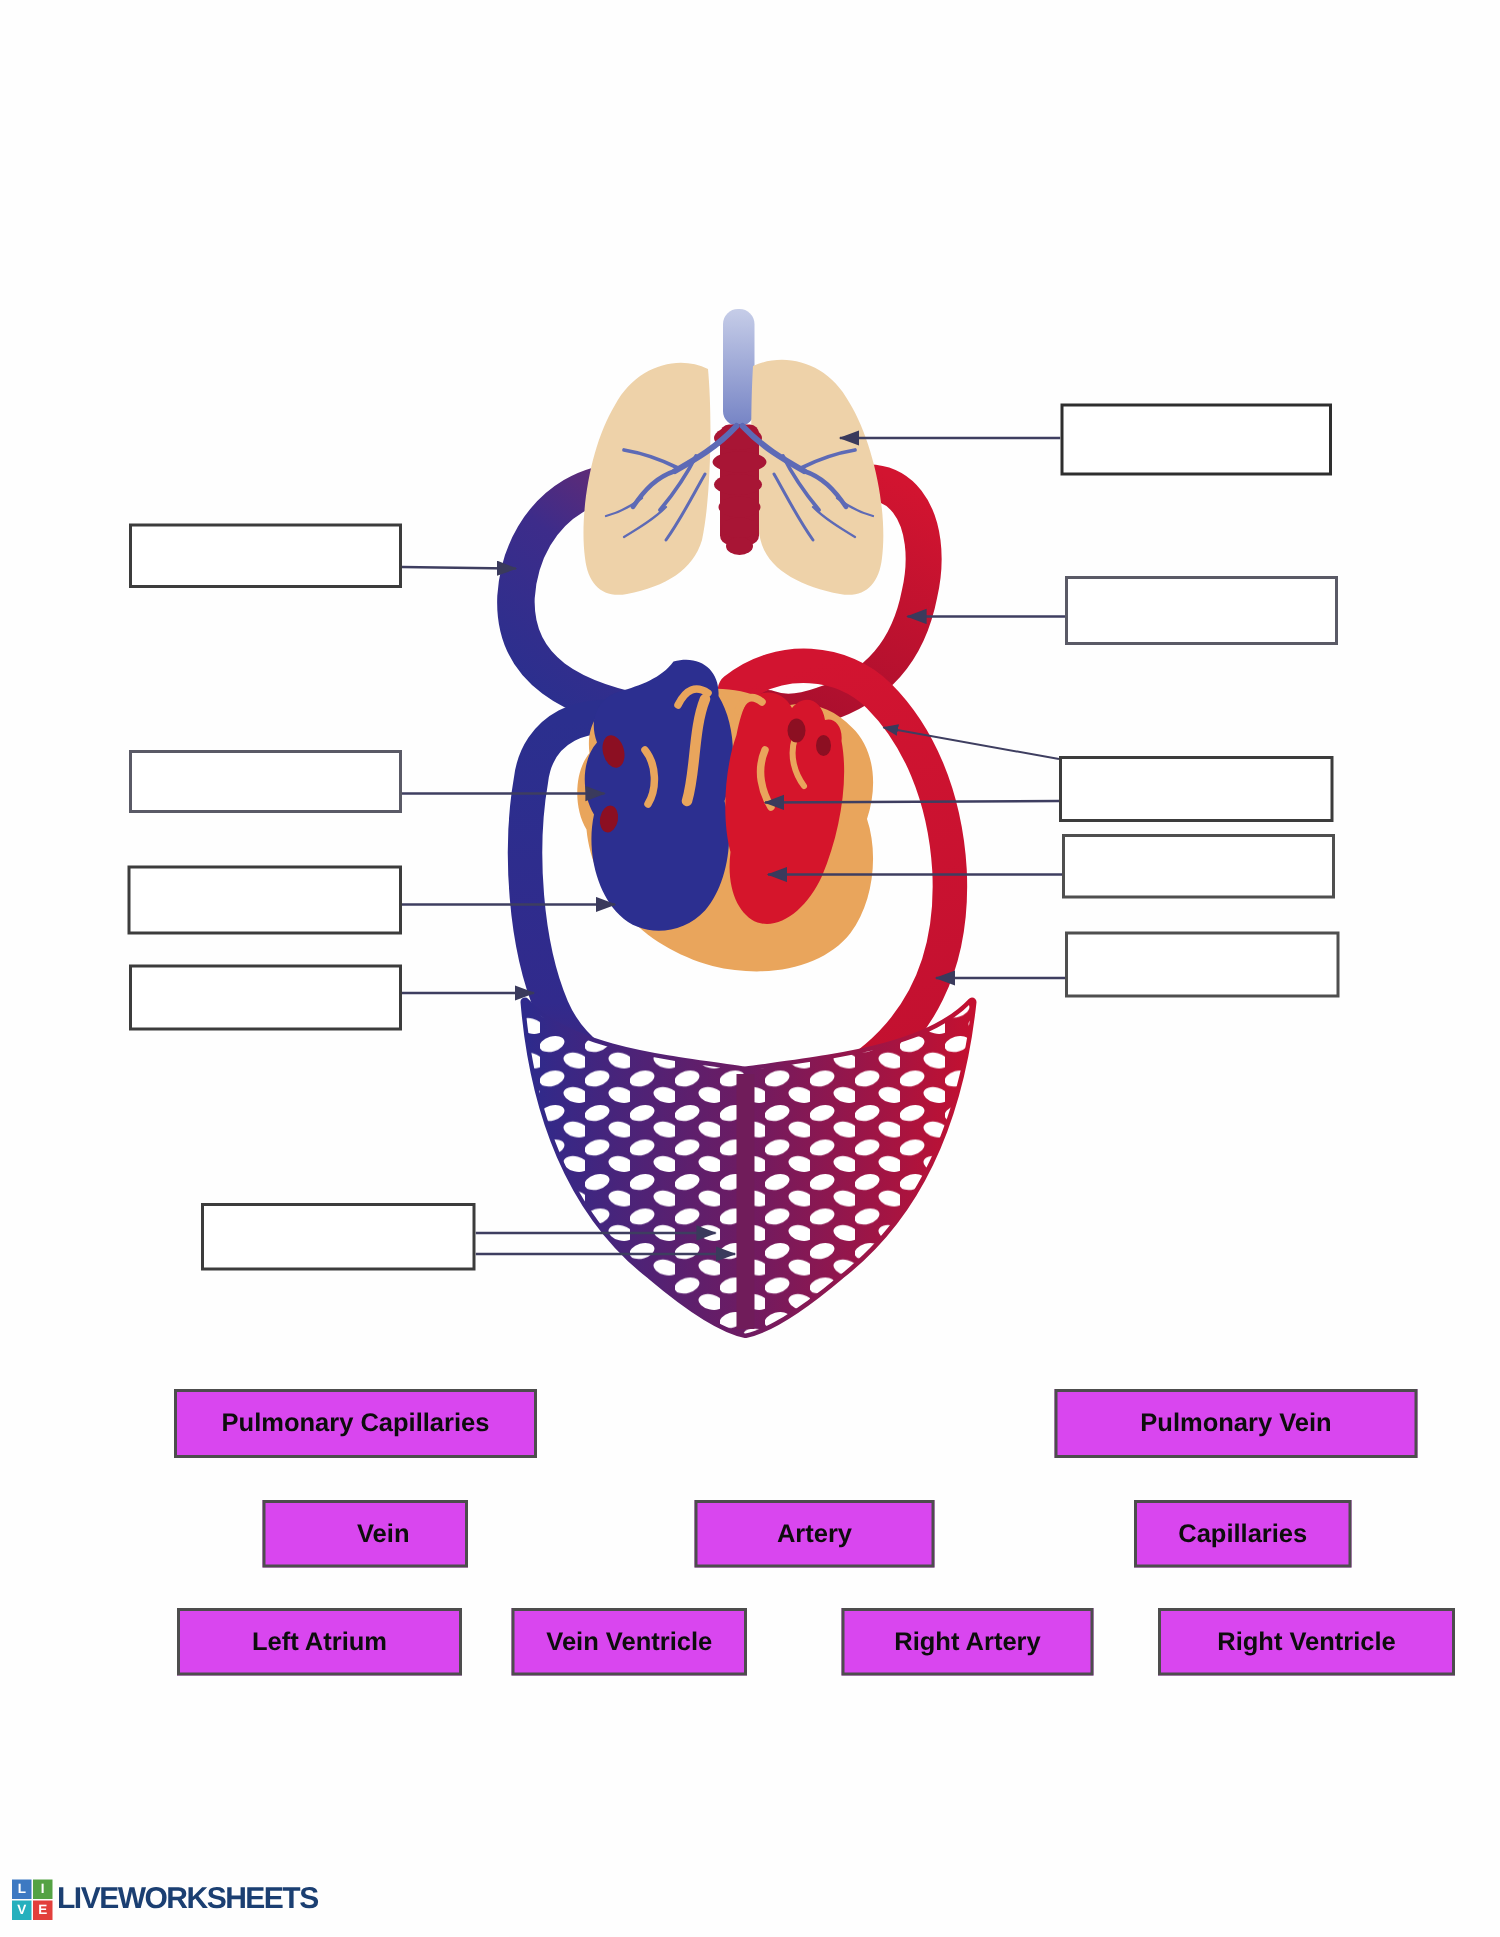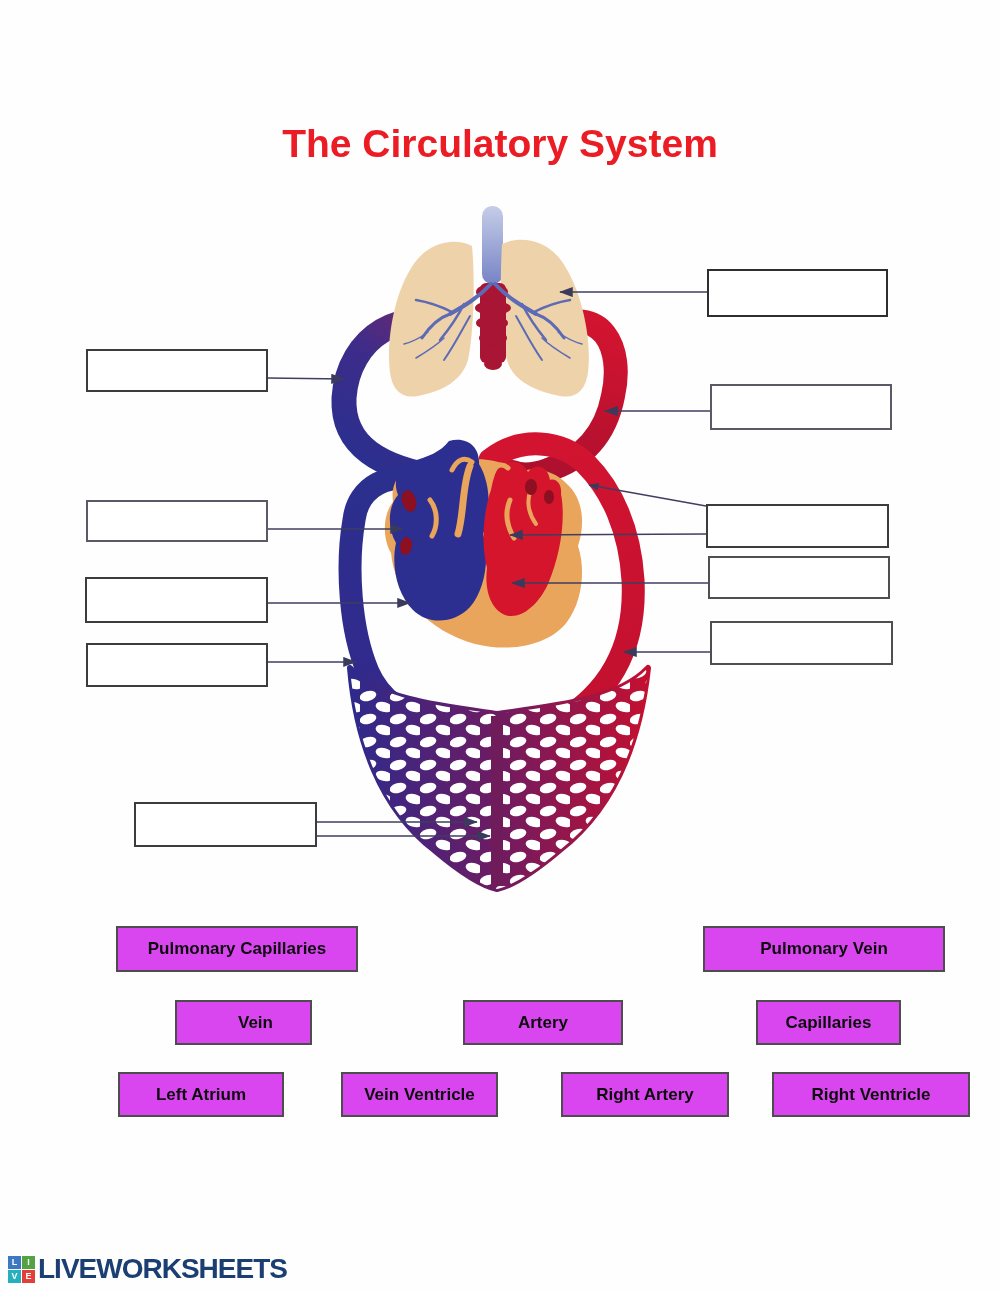--- a/index.html
+++ b/index.html
@@ -23,41 +23,40 @@
   
   .wbox{position:absolute;background:#d946ef;border:2px solid #4d4d4d;box-sizing:border-box;
         display:flex;align-items:center;justify-content:center;z-index:2;
         font-weight:bold;font-size:17px;color:#0d0d0d;}
   .wb-1{left:116px;top:926px;width:242px;height:46px;}
   .wb-2{left:414px;top:926px;width:240px;height:46px;}
   .wb-3{left:703px;top:926px;width:242px;height:46px;}
   .wb-4{left:175px;top:1000px;width:137px;height:45px;padding-left:24px;}
   .wb-5{left:463px;top:1000px;width:160px;height:45px;}
   .wb-6{left:756px;top:1000px;width:145px;height:45px;}
-  .wb-7{left:118px;top:1072px;width:166px;height:45px;}
+  .wb-7{left:118px;top:1072px;width:190px;height:45px;}
   .wb-8{left:341px;top:1072px;width:157px;height:45px;}
   .wb-9{left:561px;top:1072px;width:168px;height:45px;}
   .wb-10{left:772px;top:1072px;width:198px;height:45px;}
   
   .logo{position:absolute;left:8px;top:1253px;display:flex;align-items:center;gap:3px;z-index:2;}
   .logo-grid{display:grid;grid-template-columns:13px 13px;grid-template-rows:13px 13px;gap:1px;}
   .logo-grid span{display:flex;align-items:center;justify-content:center;
                   font-size:9px;font-weight:bold;color:#ffffff;line-height:1;}
   .lg-0{background:#3d79c2;}
   .lg-1{background:#54a244;}
   .lg-2{background:#26b0bd;}
   .lg-3{background:#e23f3b;}
-  .logo-text{font-size:28px;font-weight:bold;color:#1b3f72;letter-spacing:-1px;}
+  .logo-text{font-size:20px;font-weight:bold;color:#1b3f72;letter-spacing:-1px;}
 </style>
 </head>
 <body>
 
 <div class="page">
 
-  <h1 class="title">The Circulatory System</h1>
 
   <svg class="diagram-svg" viewBox="0 0 1000 1291">
     <defs>
       <linearGradient id="gTrachea" x1="0" y1="0" x2="0" y2="1">
         <stop offset="0" stop-color="#c6cde8"></stop>
           <stop offset="1" stop-color="#7684c5"></stop>
       </linearGradient>
       <linearGradient id="gBlueArc" gradientUnits="userSpaceOnUse" x1="440" y1="315" x2="340" y2="450">
         <stop offset="0" stop-color="#6e2a6e"></stop>
           <stop offset="0.45" stop-color="#3d2c8a"></stop>

